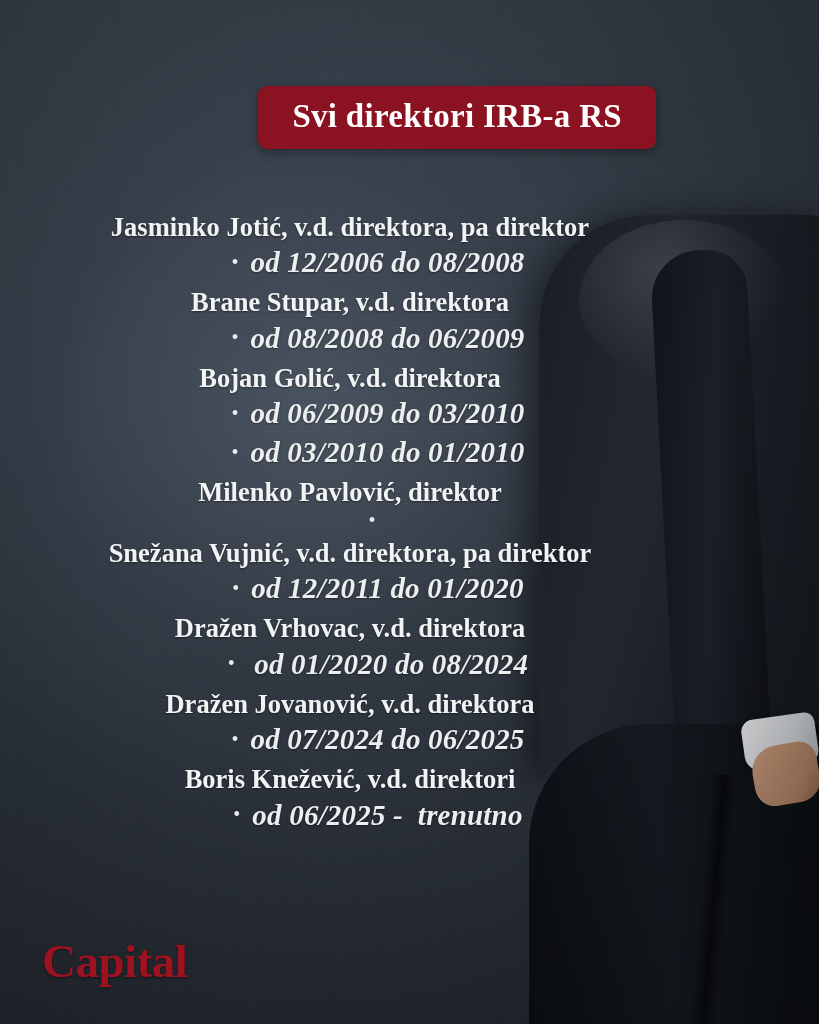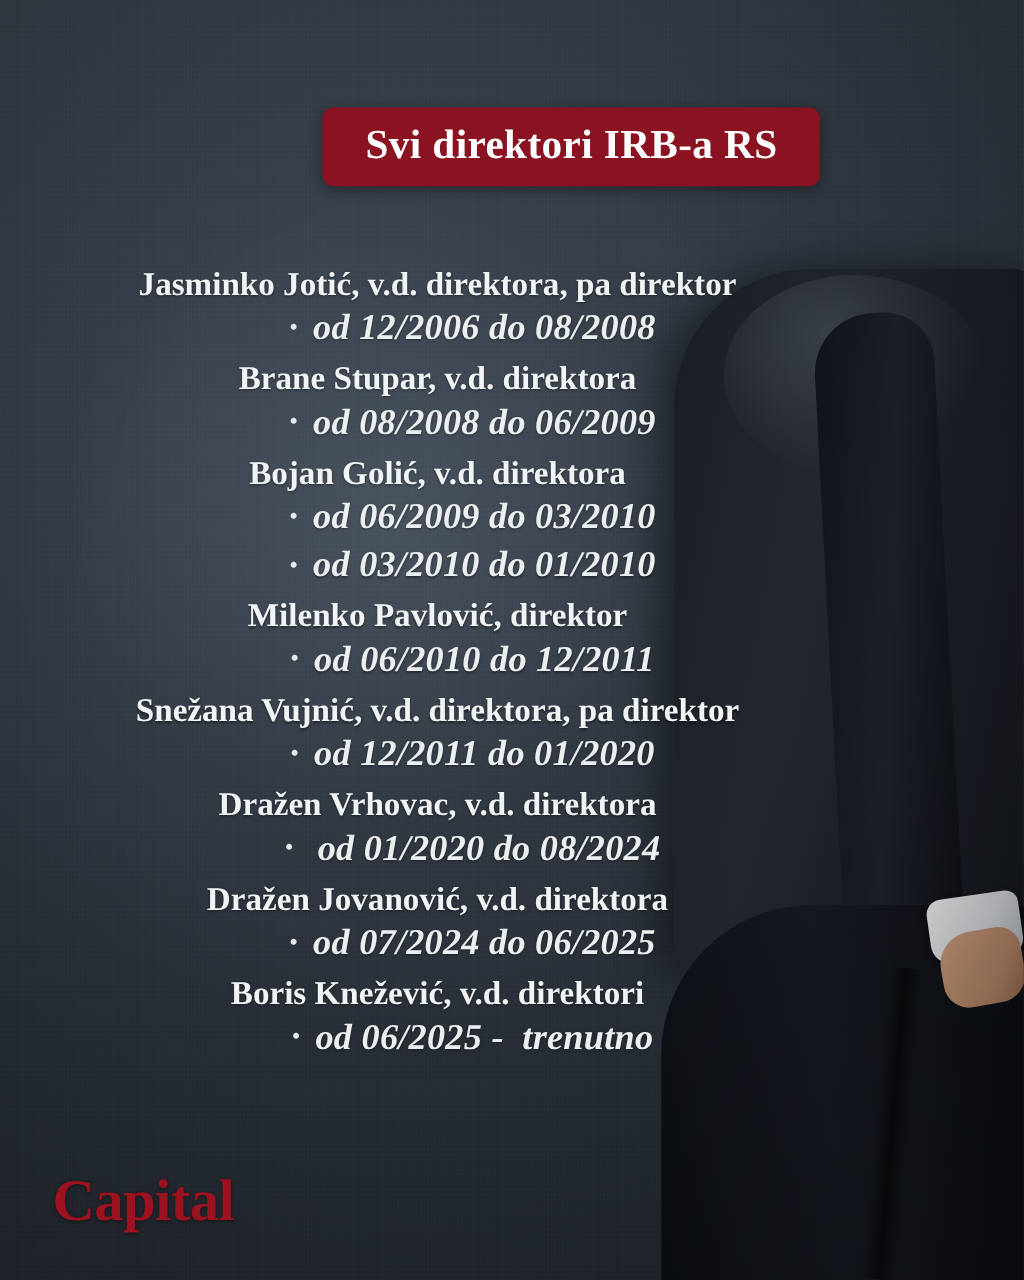--- a/index.html
+++ b/index.html
@@ -263,21 +263,20 @@
       <div class="period-row">
         <span class="bullet">•</span>
         <span class="period">od 03/2010 do 01/2010</span>
       </div>
     </div>
 
     <div class="entry">
       <div class="name">Milenko Pavlović, direktor</div>
       <div class="period-row">
         <span class="bullet">•</span>
-        <span class="period">od 06/2010 do 12/2011</span>
       </div>
     </div>
 
     <div class="entry">
       <div class="name">Snežana Vujnić, v.d. direktora, pa direktor</div>
       <div class="period-row">
         <span class="bullet">•</span>
         <span class="period">od 12/2011 do 01/2020</span>
       </div>
     </div>

